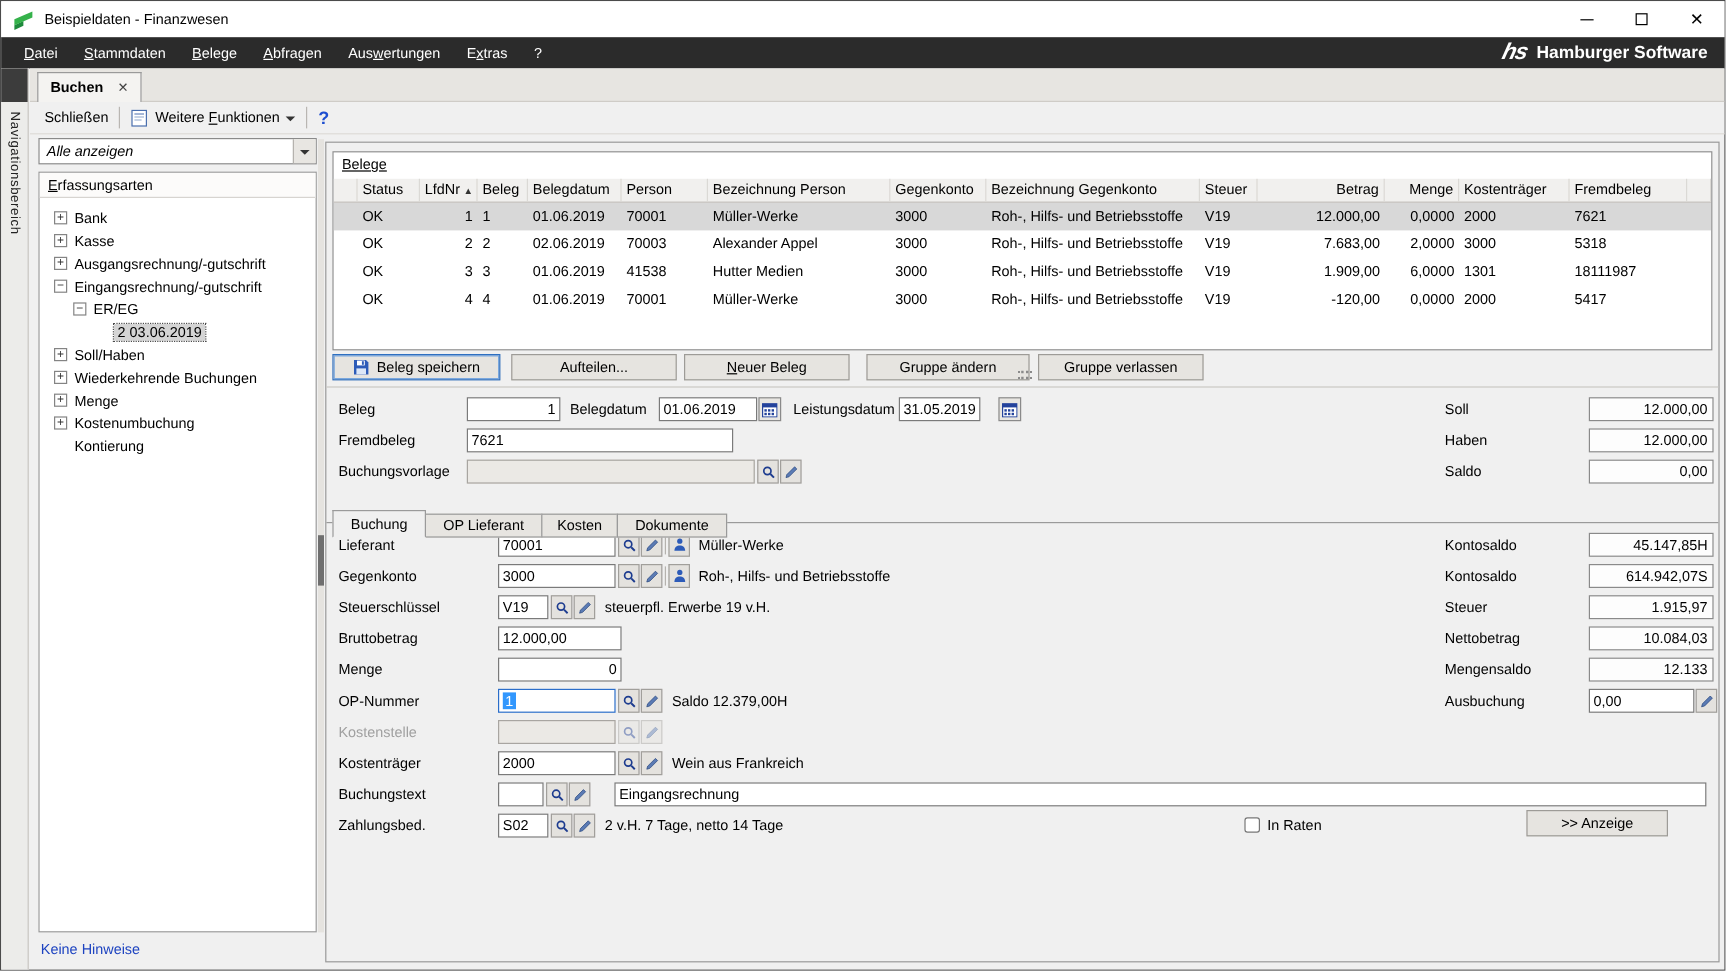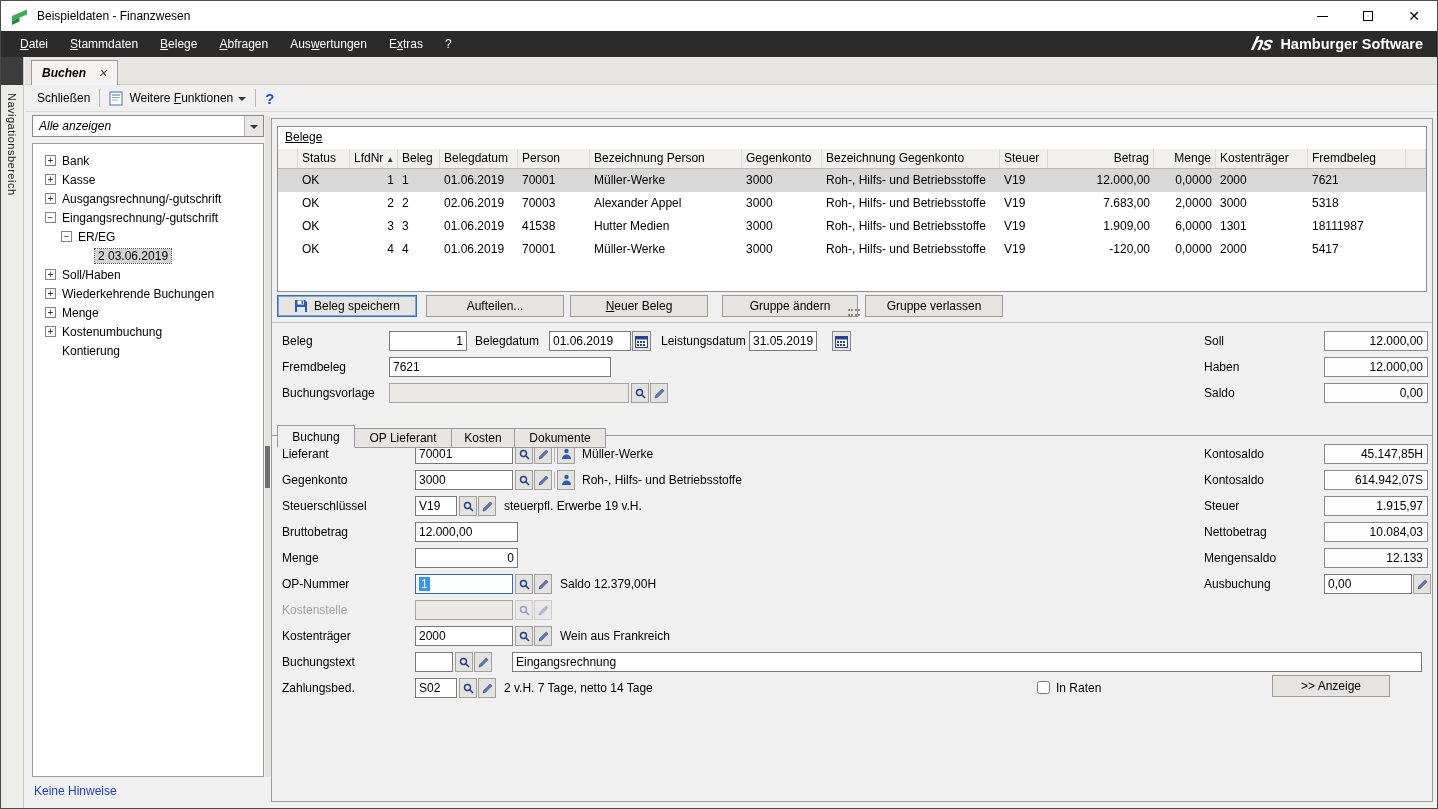--- a/index.html
+++ b/index.html
@@ -28,21 +28,21 @@
   .brand-glyph { font-style:italic; font-weight:bold; font-size:19px; transform:skewX(-14deg); letter-spacing:-1px; }
   .brand-name { font-weight:bold; font-size:14.5px; }
 
   
   .navstrip { position:absolute; left:0; top:56px; width:23px; bottom:0; background:#ececea; border-right:1px solid #c9c6c2; }
   .navstrip-cap { height:28px; background:#3c3c3c; }
   .navstrip-label { writing-mode:vertical-rl; margin:8px 0 0 5px; font-size:11px; color:#222; letter-spacing:.5px; }
 
   
   .tabstrip { position:absolute; left:24px; top:56px; right:0; height:28px; background:#e7e5e1; border-bottom:1px solid #cfccc7; }
-  .doc-tab { position:absolute; left:6px; top:3px; height:25px; background:#f4f3f1; border:1px solid #9a9a9a; border-bottom:none; display:flex; align-items:center; padding:0 10px; gap:12px;font-style:italic; }
+  .doc-tab { position:absolute; left:6px; top:3px; height:25px; background:#f4f3f1; border:1px solid #9a9a9a; border-bottom:none; display:flex; align-items:center; padding:0 10px; gap:12px; }
   .doc-tab-label { font-weight:bold; }
   .tab-close { font-size:11px; color:#444; cursor:default; }
 
   
   .toolbar { position:absolute; left:24px; top:84px; right:0; height:27px; background:#f0f0f0; border-bottom:1px solid #dedbd7; display:flex; align-items:center; padding-left:12px; gap:9px; }
   .tb-sep { width:1px; height:18px; background:#b9b6b2; }
   .tb-group { display:flex; align-items:center; gap:5px; }
   .caret { width:0; height:0; border-left:4px solid transparent; border-right:4px solid transparent; border-top:4px solid #333; margin-top:2px; }
   .help-q { color:#1d4ed0; font-weight:bold; font-size:15px; }
 
@@ -173,20 +173,21 @@
   </div>
 
   <div class="combo">
     <span class="combo-text">Alle anzeigen</span>
     <span class="combo-btn">
         <span class="caret"></span>
       </span>
   </div>
 
   <div class="side-panel">
+    <div class="side-header"><u>E</u>rfassungsarten</div>
     <div class="tree">
       <div class="titem lvl1">
           <span class="exp">+</span>
           <span>Bank</span>
         </div>
       <div class="titem lvl1">
           <span class="exp">+</span>
           <span>Kasse</span>
         </div>
       <div class="titem lvl1">

